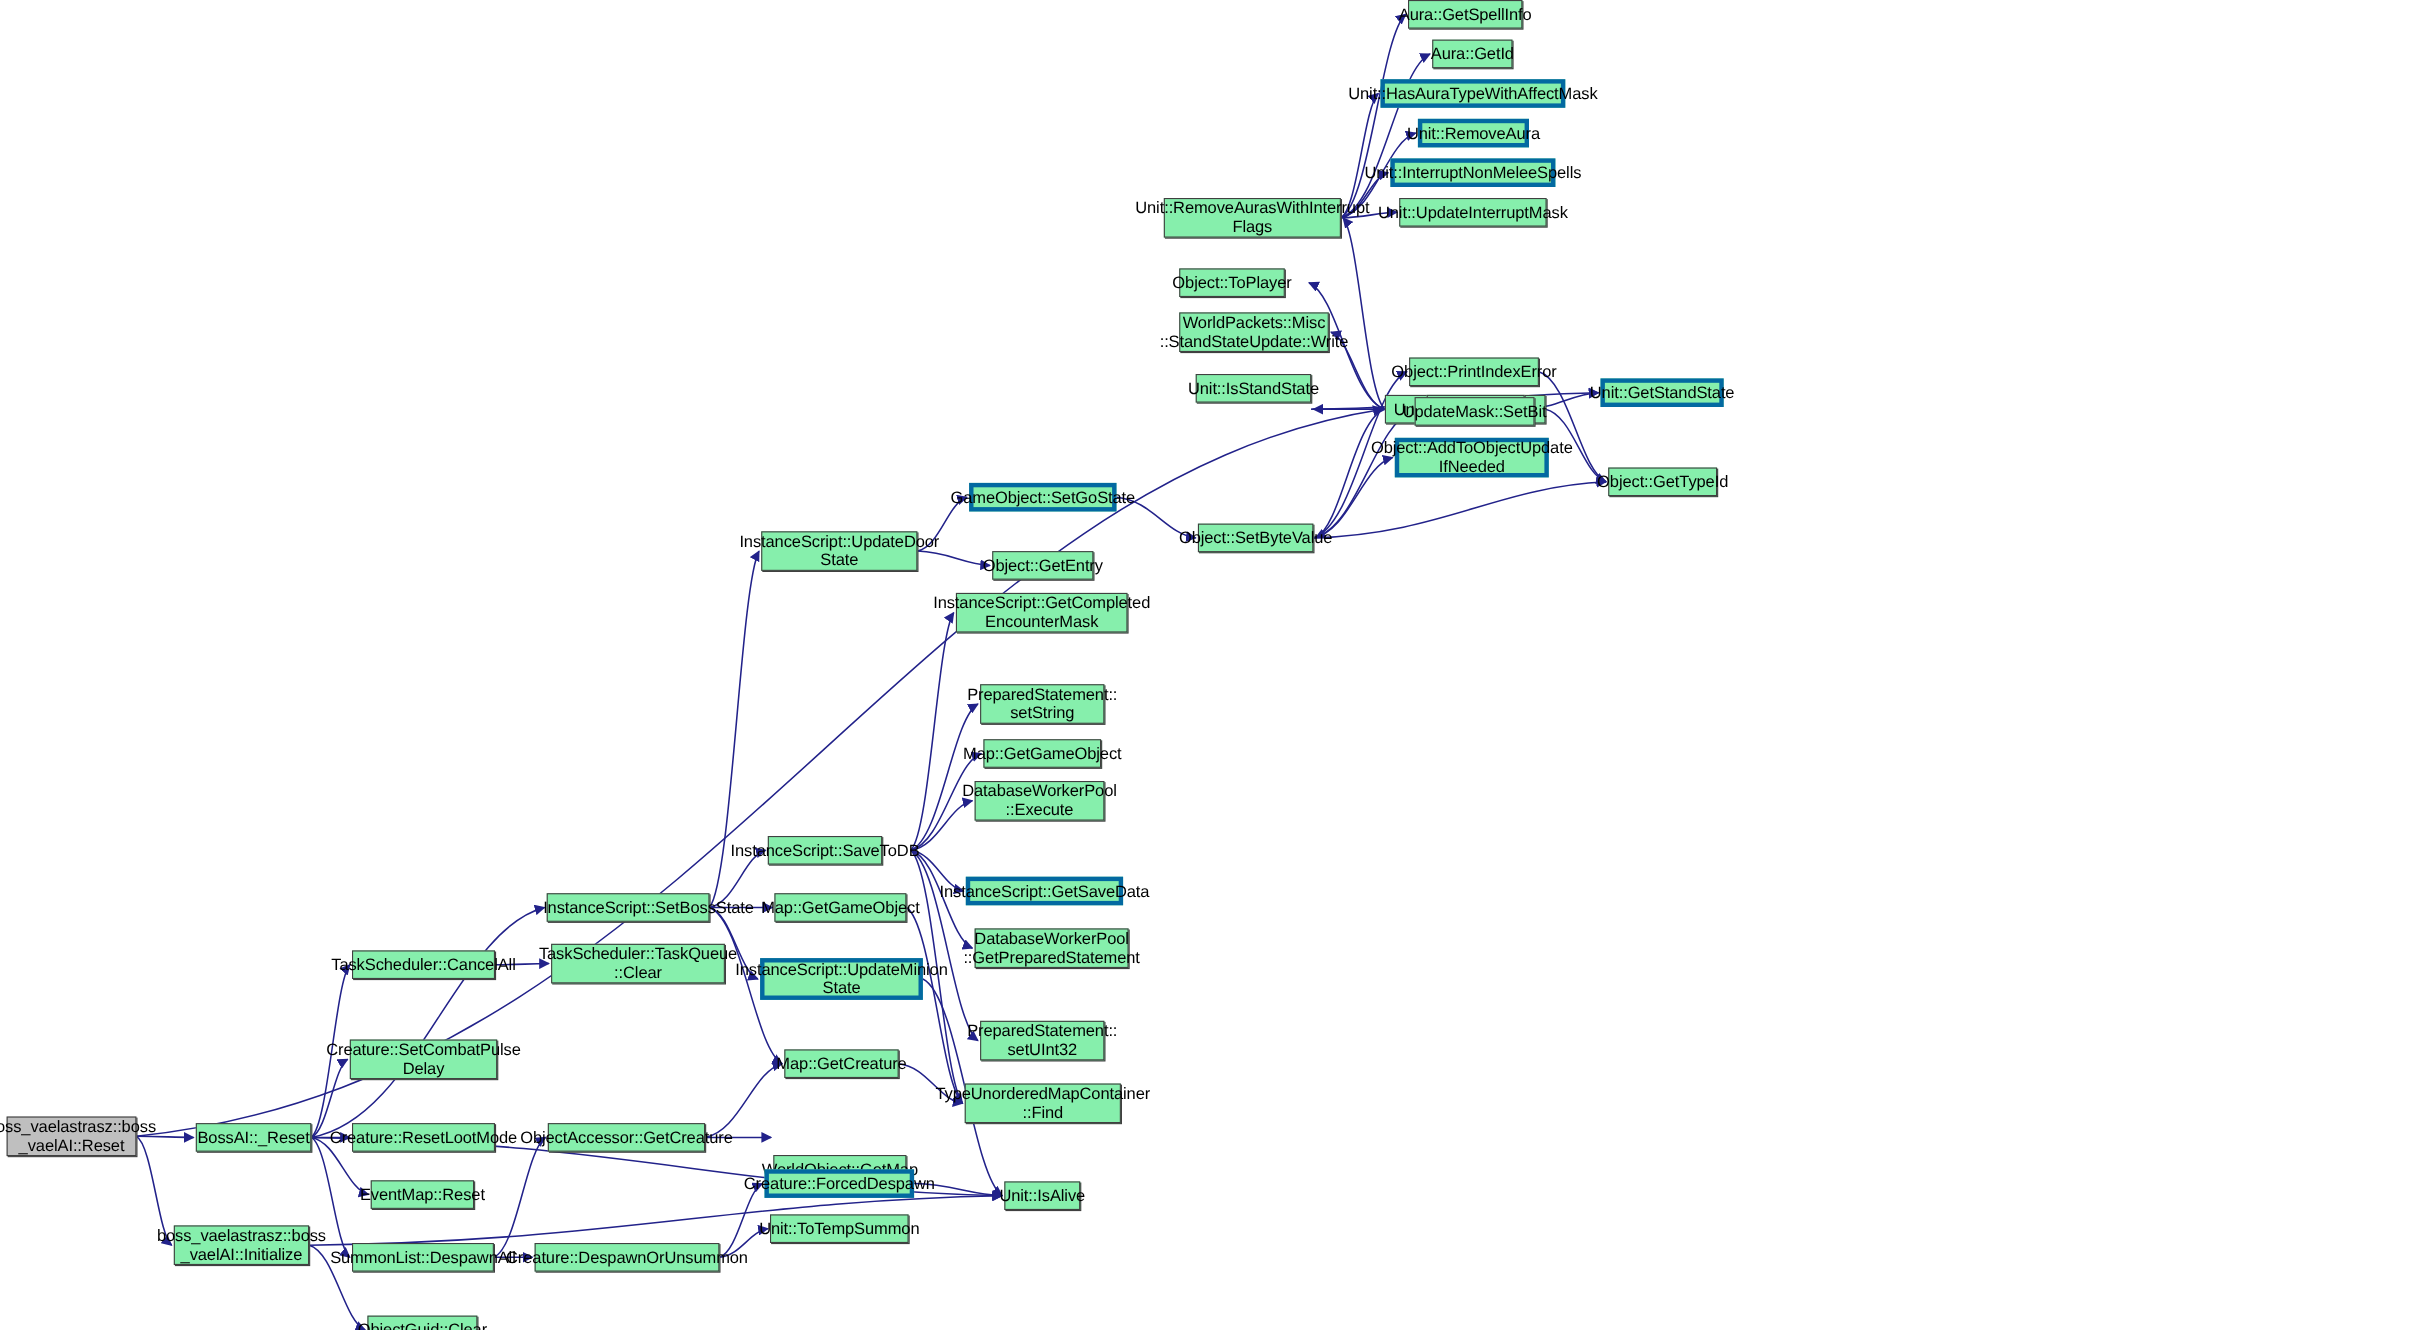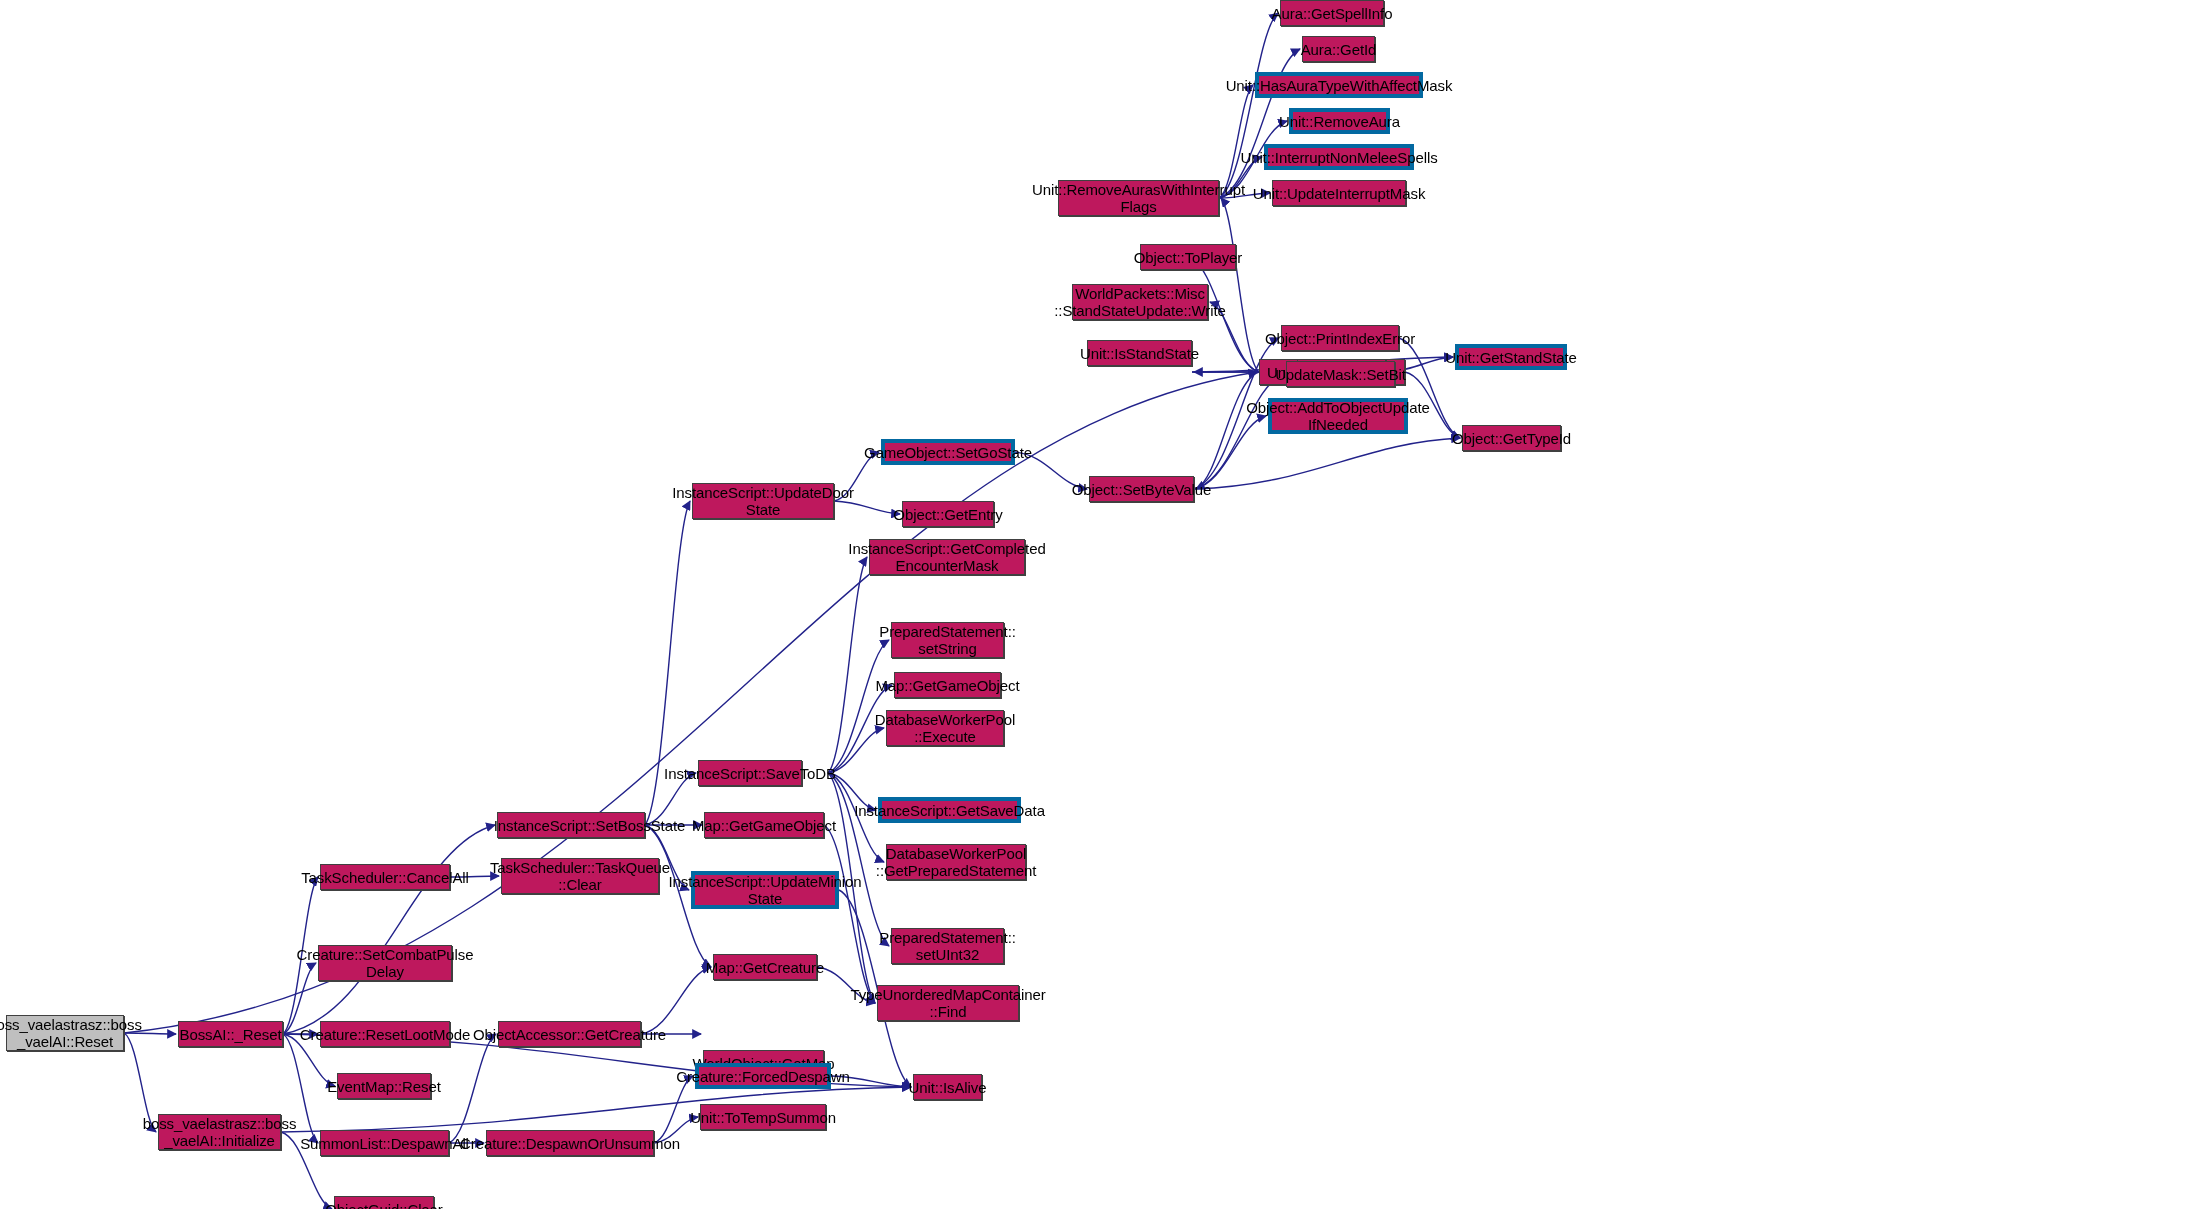--- a/index.html
+++ b/index.html
@@ -13,21 +13,21 @@
     overflow:hidden;
   }
   #edges{position:absolute;left:0;top:0;width:2203px;height:1209px;pointer-events:none;}
   .node{
     position:absolute;
     box-sizing:border-box;
     display:flex;
     align-items:center;
     justify-content:center;
     text-align:center;
-    background:#be185d;
+    background:#86efac;
     border:1px solid #404040;
     color:#000000;
     font-size:15px;
     line-height:17px;
     letter-spacing:-0.1px;
     white-space:pre-line;
     padding:0 4px;
     box-shadow:1px 1px 0 0 #404040;
   }
   .node.red{
@@ -151,21 +151,21 @@
       <div class="node" style="left: 886px; top: 844px; width: 140px; height: 36px;">DatabaseWorkerPool
 ::GetPreparedStatement</div>
       <div class="node" style="left: 891px; top: 928px; width: 113px; height: 36px;">PreparedStatement::
 setUInt32</div>
       <div class="node" style="left: 877px; top: 985px; width: 142px; height: 36px;">TypeUnorderedMapContainer
 ::Find</div>
       <div class="node" style="left: 913px; top: 1074px; width: 69px; height: 26px;">Unit::IsAlive</div>
       <div class="node red" style="left: 881px; top: 439px; width: 134px; height: 26px;">GameObject::SetGoState</div>
       <div class="node" style="left: 1089px; top: 476px; width: 105px; height: 26px;">Object::SetByteValue</div>
       <div class="node" style="left: 1259px; top: 359px; width: 146px; height: 26px;">Unit::SetStandState</div>
-      <div class="node" style="left: 1140px; top: 244px; width: 96px; height: 26px;">Object::ToPlayer</div>
+      <div class="node" style="left: 1072px; top: 244px; width: 96px; height: 26px;">Object::ToPlayer</div>
       <div class="node" style="left: 1072px; top: 284px; width: 136px; height: 36px;">WorldPackets::Misc
 ::StandStateUpdate::Write</div>
       <div class="node" style="left: 1087px; top: 340px; width: 105px; height: 26px;">Unit::IsStandState</div>
       <div class="node" style="left: 1297px; top: 359px; width: 89px; height: 26px;">Unit::IsSitState</div>
       <div class="node red" style="left: 1455px; top: 344px; width: 112px; height: 26px;">Unit::GetStandState</div>
       <div class="node" style="left: 1462px; top: 425px; width: 99px; height: 26px;">Object::GetTypeId</div>
       <div class="node" style="left: 1058px; top: 180px; width: 161px; height: 36px;">Unit::RemoveAurasWithInterrupt
 Flags</div>
       <div class="node" style="left: 1280px; top: 0px; width: 104px; height: 26px;">Aura::GetSpellInfo</div>
       <div class="node" style="left: 1302px; top: 36px; width: 73px; height: 26px;">Aura::GetId</div>

